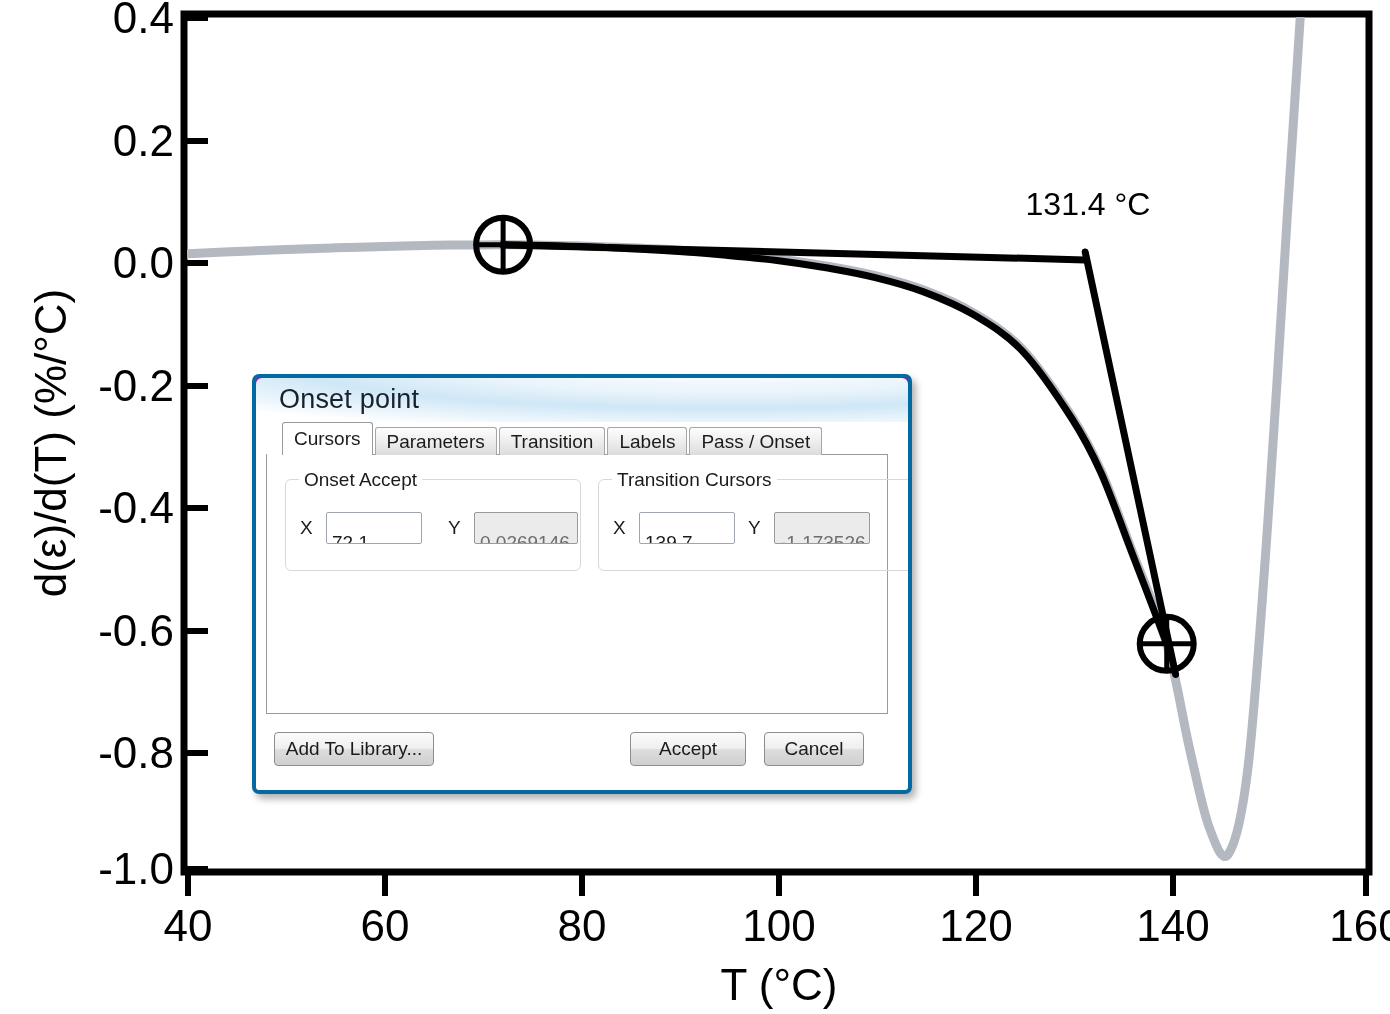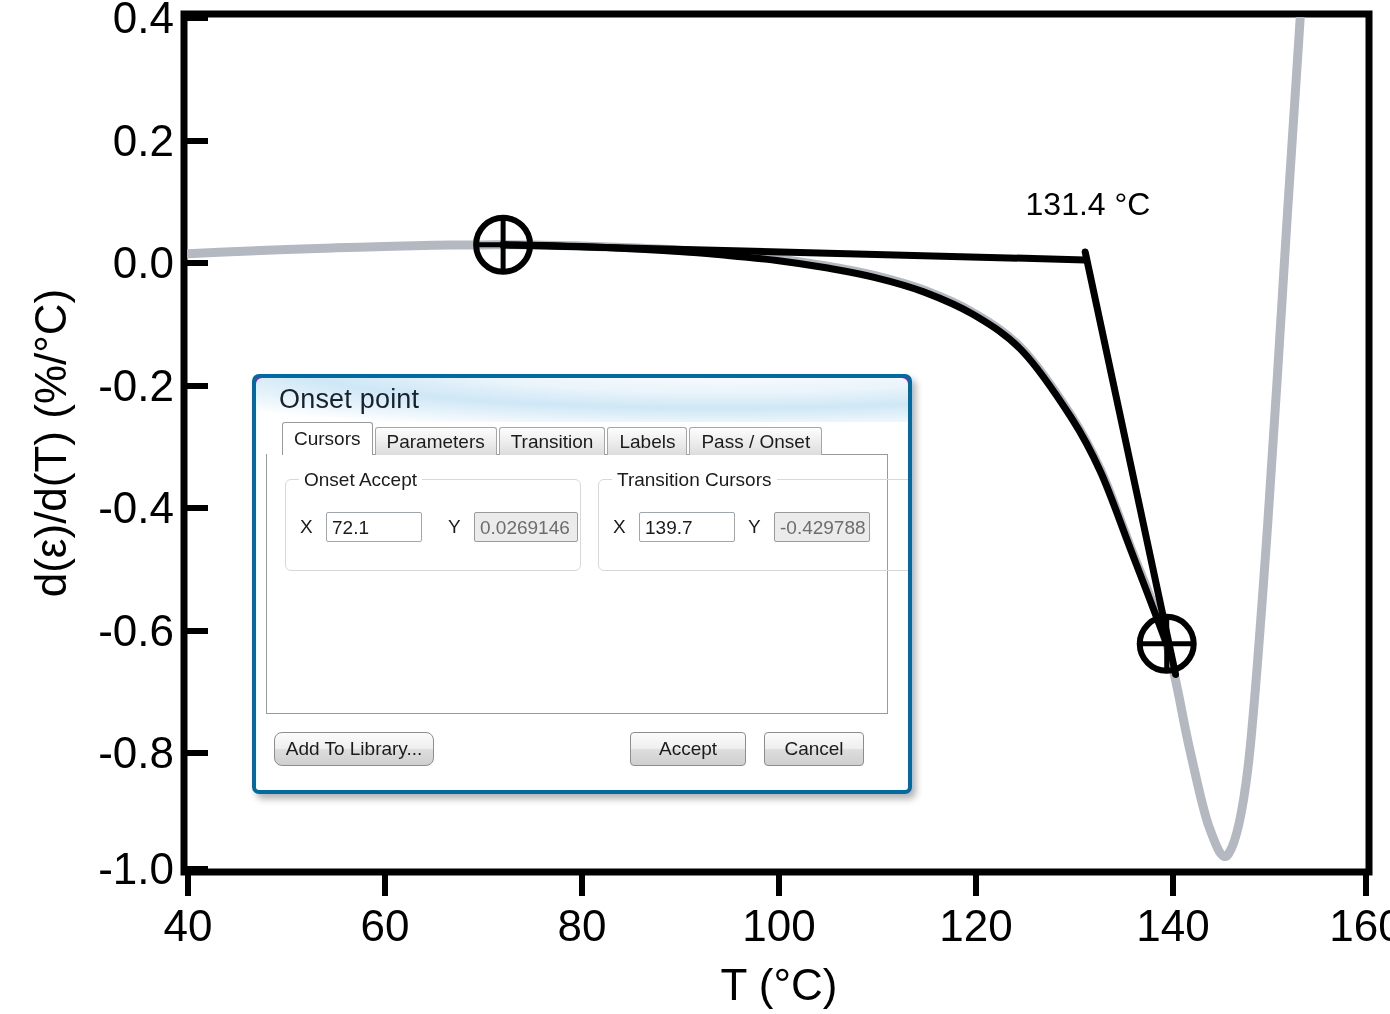--- a/index.html
+++ b/index.html
@@ -164,21 +164,21 @@
     font-size: 19px;
     color: #1b1b1b;
     width: 26px;
     text-align: left;
   }
   .textbox {
     height: 30px;
     line-height: 30px;
     font-size: 19px;
     font-family: "Liberation Sans", sans-serif;
-    padding: 0 5px;
+    padding: 15px 5px;
     box-sizing: border-box;
     border: 1px solid #9fa6ad;
     background: #ffffff;
     color: #1b1b1b;
     border-radius: 2px;
     overflow: hidden;
     white-space: nowrap;
   }
   .textbox.readonly {
     background: #ebebeb;
@@ -197,21 +197,21 @@
     font-size: 19px;
     font-family: "Liberation Sans", sans-serif;
     color: #1b1b1b;
     background: linear-gradient(to bottom, #fbfbfb 0%, #efefef 48%, #dddddd 52%, #cfcfcf 100%);
     border: 1px solid #8d8d8d;
     border-radius: 4px;
     box-sizing: border-box;
     cursor: default;
     padding: 0;
   }
-  #btn-add-library { left: 18px; top: 310px; width: 160px; border-radius: 8px; }
+  #btn-add-library { left: 18px; top: 310px; width: 160px; }
   #btn-accept      { left: 374px; top: 310px; width: 116px; text-align: center; }
   #btn-cancel      { left: 508px; top: 310px; width: 100px; }
 </style>
 </head>
 <body>
 
 <div id="chart-root">
   <svg id="chart-svg" width="1390" height="1014" viewBox="0 0 1390 1014">
 
     <g>
@@ -327,21 +327,21 @@
           <div class="textbox readonly" id="onset-y">0.0269146</div>
         </div>
       </div>
 
       <div class="groupbox" id="group-transition">
         <div class="group-legend">Transition Cursors</div>
         <div class="field-row">
           <span class="field-label">X</span>
           <div class="textbox" id="trans-x">139.7</div>
           <span class="field-label">Y</span>
-          <div class="textbox readonly" id="trans-y">-0.429788</div>
+          <div class="textbox readonly" id="trans-y">-1.173526</div>
         </div>
       </div>
 
     </div>
 
     <button class="dlg-button" id="btn-add-library">Add To Library...</button>
     <button class="dlg-button" id="btn-accept">Accept</button>
     <button class="dlg-button" id="btn-cancel">Cancel</button>
 
   </div>

